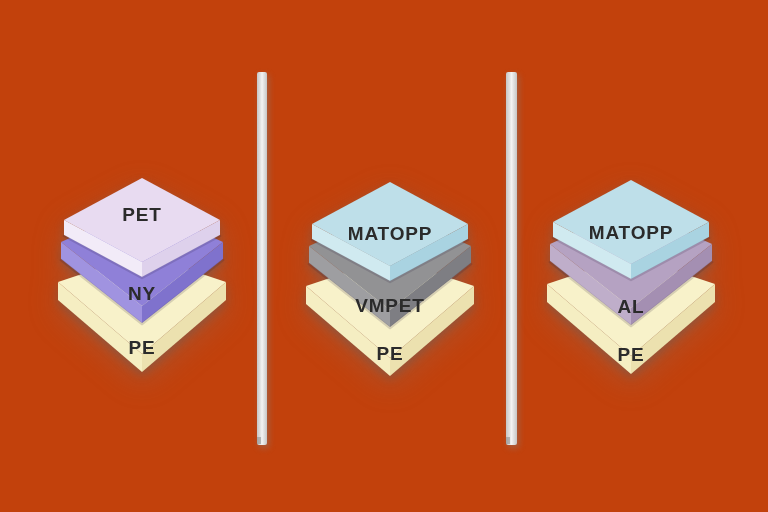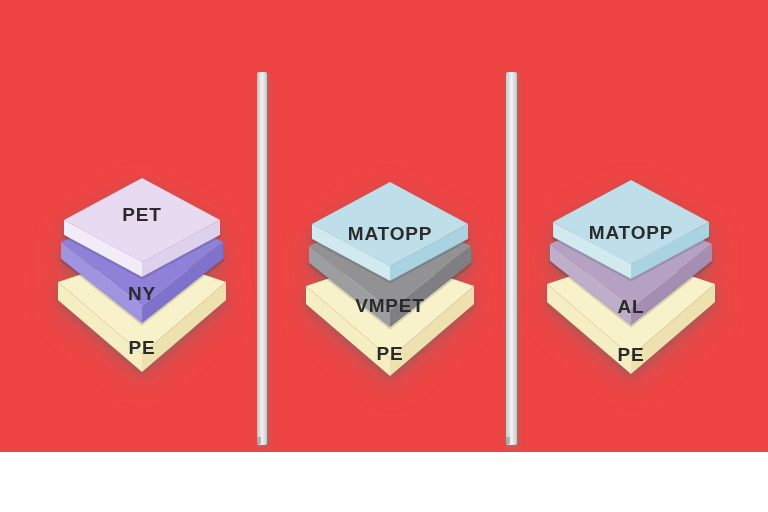--- a/index.html
+++ b/index.html
@@ -2,21 +2,21 @@
 <html><head>
 <meta charset="utf-8">
 <style>
   html,body{margin:0;padding:0;}
   body{
     width:768px;height:512px;
     background:#ffffff;
     font-family:"Liberation Sans","DejaVu Sans",sans-serif;
     overflow:hidden;
   }
-  .canvas{position:relative;width:768px;height:452px;background:#ef4444;}
+  .canvas{position:relative;width:768px;height:512px;background:#c2410c;}
   svg{display:block;}
   .stack{
     filter:drop-shadow(0 4px 5px rgba(95,95,95,.40)) drop-shadow(0 9px 14px rgba(125,125,125,.28));
   }
   .divider{
     filter:drop-shadow(2px 3px 3px rgba(130,130,130,.45));
   }
   .layer-label{
     font-size:19px;
     font-weight:600;

